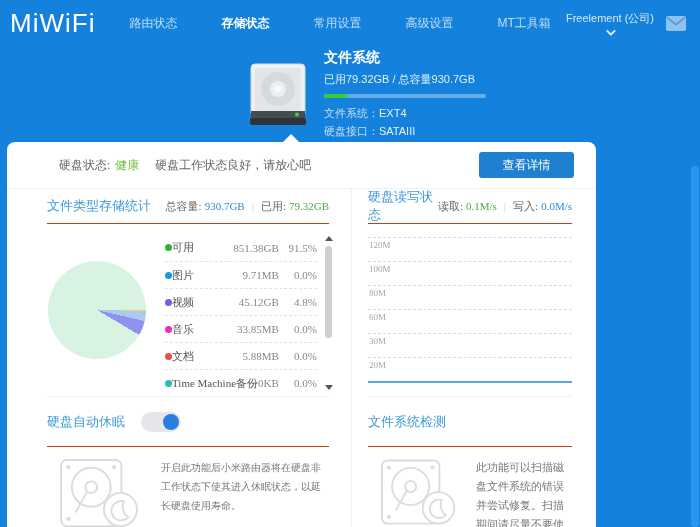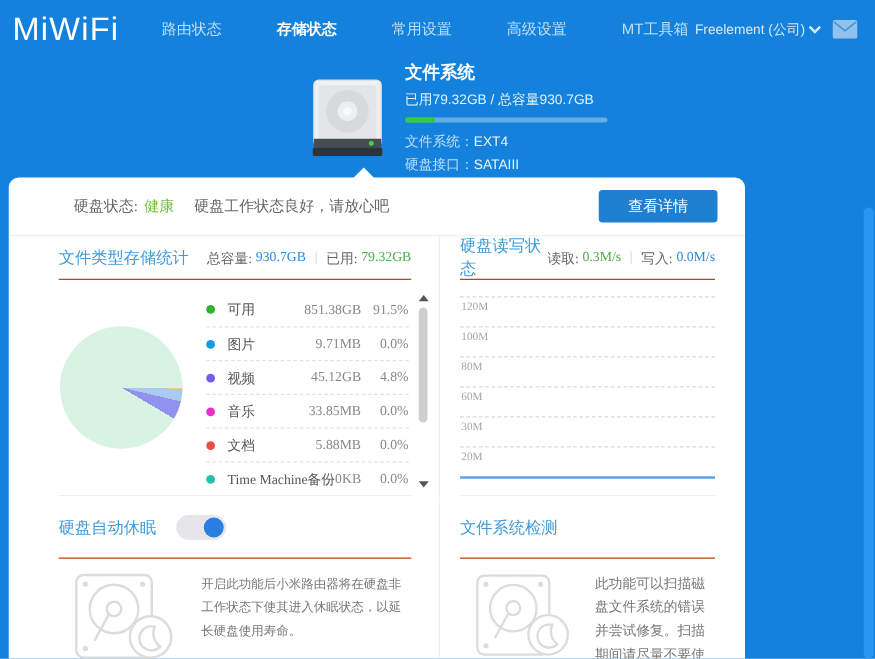--- a/index.html
+++ b/index.html
@@ -6,21 +6,21 @@
   html,body { width:700px; height:527px; overflow:hidden; }
   body { font-family:"Liberation Sans","DejaVu Sans",sans-serif; background:#1482dc; position:relative; }
 
   
   .topnav { height:46px; display:flex; align-items:center; padding:0 14px 0 10px; }
   .logo { color:#fff; font-size:26px; font-weight:300; letter-spacing:1px; cursor:pointer; }
   .nav-items { display:flex; margin-left:34px; gap:44px; }
   .nav-item { color:rgba(255,255,255,.72); font-size:12px; cursor:pointer; white-space:nowrap; }
   .nav-item.active { color:#fff; font-weight:bold; }
   .nav-right { margin-left:auto; display:flex; align-items:center; gap:12px; }
-  .user-menu { display:flex; align-items:center; gap:3px; color:rgba(255,255,255,.82); font-size:11px; cursor:pointer; }
+  .user-menu { display:flex; align-items:center; gap:3px; color:rgba(255,255,255,.82); font-size:11px; cursor:pointer;flex-direction:column; }
   .chev { width:7px; height:7px; border-right:2px solid rgba(255,255,255,.82); border-bottom:2px solid rgba(255,255,255,.82); transform:rotate(45deg) translateY(-2px); }
 
   
   .hero { height:96px; display:flex; align-items:center; justify-content:center; }
   .hero-inner { display:flex; align-items:center; margin-left:42px; }
   .hero-info { margin-left:18px; width:168px; }
   .hero-title { color:#fff; font-size:14px; font-weight:bold; }
   .hero-usage { color:rgba(255,255,255,.88); font-size:11px; margin-top:5px; }
   .hero-bar { margin-top:7px; width:162px; height:4px; background:rgba(255,255,255,.35); border-radius:2px; position:relative; }
   .hero-bar-fill { position:absolute; left:0; top:0; bottom:0; background:#35cc35; border-radius:2px; }
@@ -56,21 +56,21 @@
   .sep { color:#ccc; margin:0 4px; }
 
   
   .fs-body { display:flex; }
   .pie-wrap { width:118px; flex:none; }
   .pie { width:98px; height:98px; border-radius:50%; margin:37px 0 0 1px; background:#d9f3e3; }
   .legend { flex:1; position:relative; padding:10px 16px 0 0; }
   .legend-row { height:27px; display:flex; align-items:center; }
   .legend-row + .legend-row { border-top:1px dashed #e3e3e3; }
   .dot { width:7px; height:7px; border-radius:50%; flex:none; }
-  .l-name { font-size:11px; color:#555; margin-left:10px; flex:1; white-space:nowrap; }
+  .l-name { font-size:11px; color:#555; flex:1; white-space:nowrap; }
   .l-size { font-size:11px; color:#888; text-align:right; }
   .l-pct { font-size:11px; color:#888; width:38px; text-align:right; }
   .legend-scroll { position:absolute; right:0; top:12px; bottom:6px; width:9px; }
   .scroll-up, .scroll-down { position:absolute; left:1px; width:0; height:0; cursor:pointer;
       border-left:4px solid transparent; border-right:4px solid transparent; }
   .scroll-up { top:0; border-bottom:5px solid #555; }
   .scroll-down { bottom:0; border-top:5px solid #555; }
   .scroll-thumb { position:absolute; left:1px; top:10px; width:7px; height:92px; background:#cfcfcf; border-radius:4px; cursor:pointer; }
 
   
@@ -215,21 +215,21 @@
         </div>
       </div>
     </section>
 
     <section class="sec sec-tr">
       <div class="sec-fill">
         <div class="sec-head">
           <span class="sec-title">硬盘读写状态</span>
           <span class="head-stats">
             <span>读取:</span>
-              <span class="v-green">0.3M/s</span>
+              <span class="v-green">0.1M/s</span>
               <span class="sep">|</span>
               <span>写入:</span>
               <span class="v-blue">0.0M/s</span>
           </span>
         </div>
         <div class="rw-body">
           <div class="grid-row">
               <div class="grid-label">120M</div>
             </div>
           <div class="grid-row">

